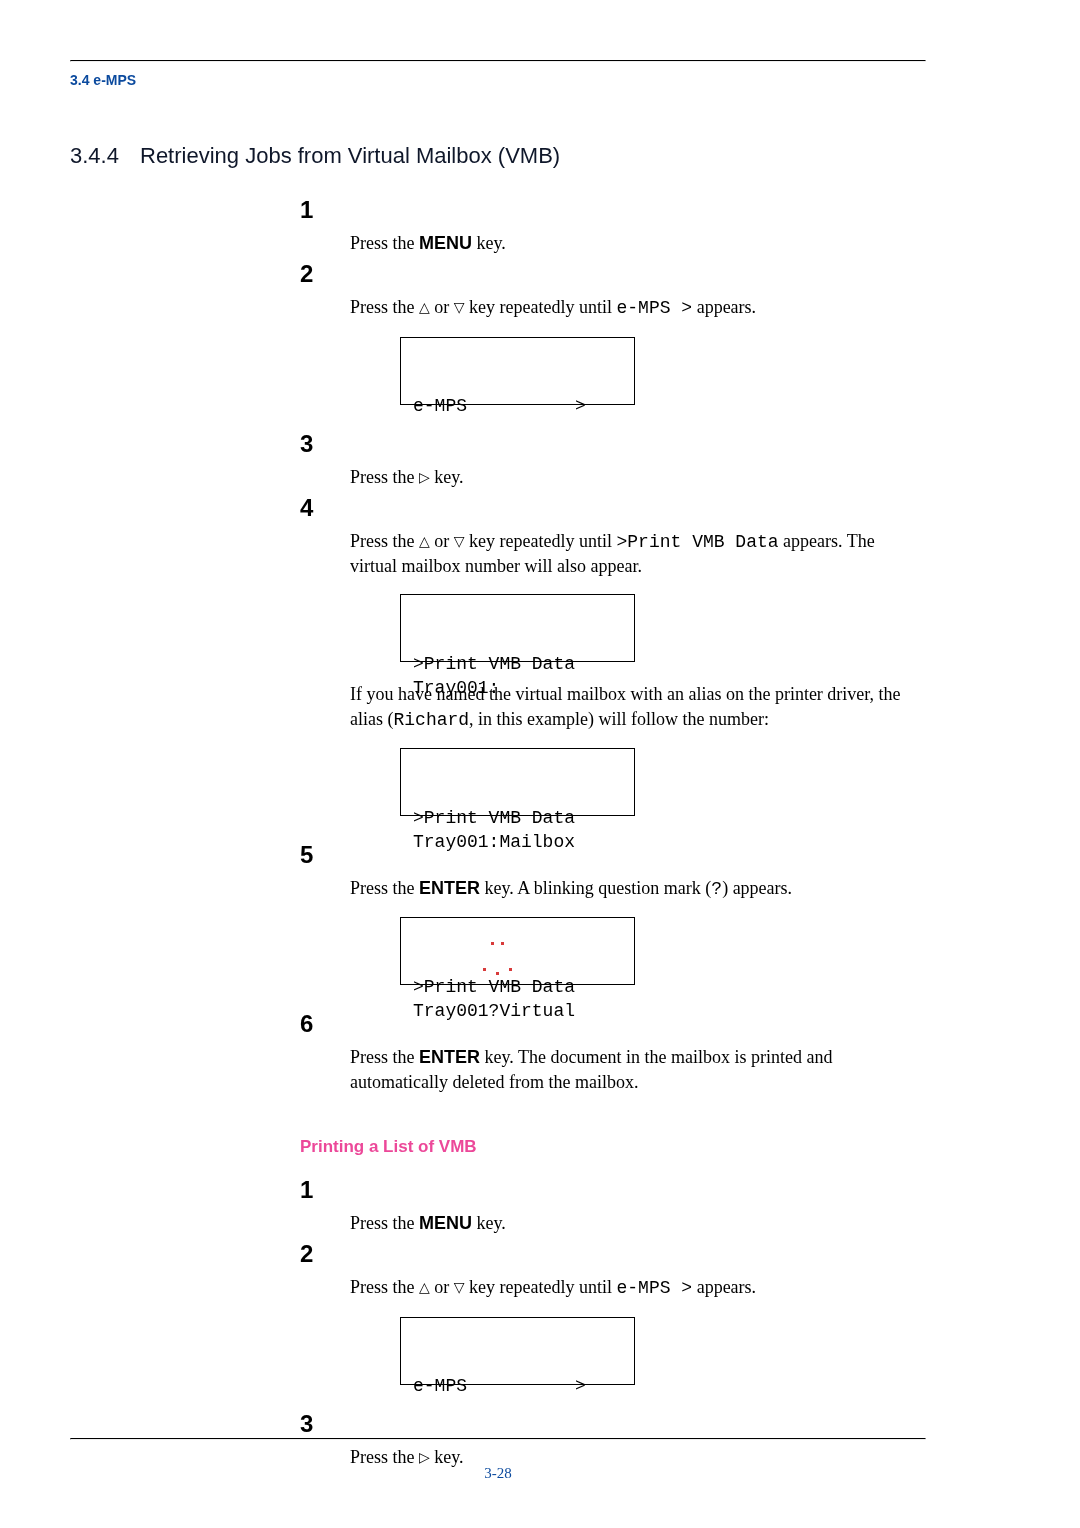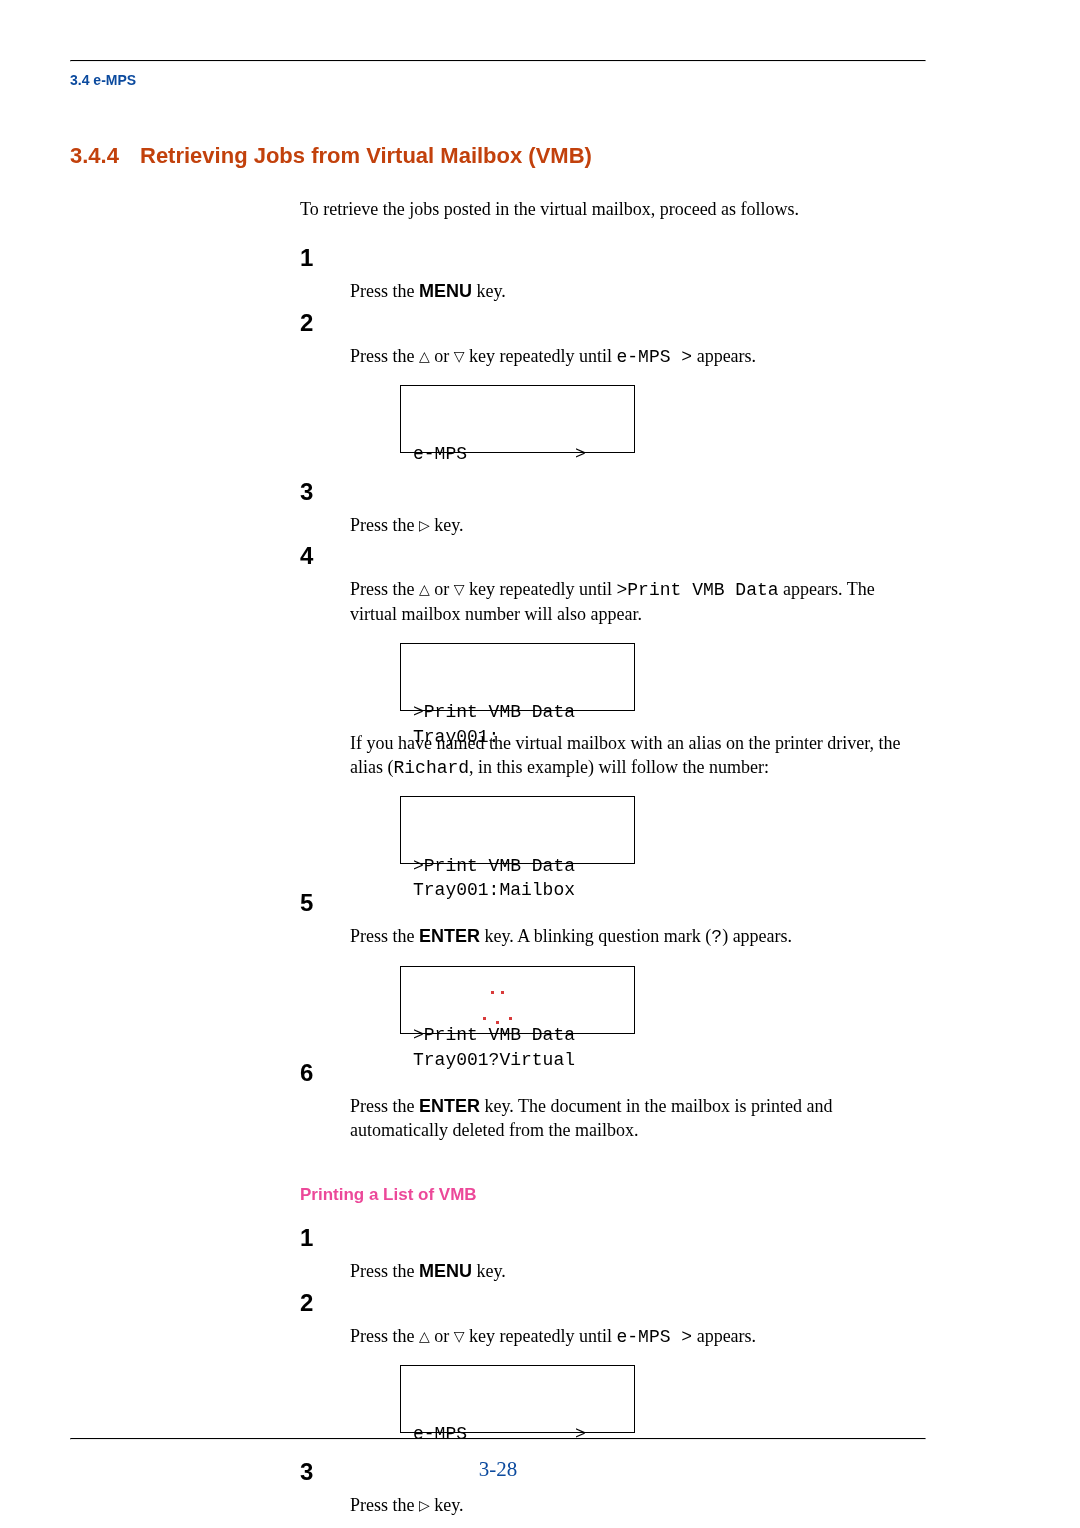--- a/index.html
+++ b/index.html
@@ -29,23 +29,23 @@
   }
   .running-head {
     font-family: Arial, Helvetica, sans-serif;
     font-weight: bold;
     font-size: 14px;
     color: #0b4a9e;
     margin-top: 10px;
   }
   .h2 {
     font-family: Arial, Helvetica, sans-serif;
-    font-weight: bold;
+    font-weight: normal;
     font-size: 22px;
-    color: #c2410c;
+    color: #0f172a;
     margin-top: 55px;
     margin-bottom: 28px;
   }
   .h2 .num { display: inline-block; width: 70px; }
   .body-col {
     margin-left: 230px;
     font-size: 18px;
     line-height: 1.35;
   }
   .intro { margin-bottom: 24px; }
@@ -98,21 +98,21 @@
     color: #ec4899;
     margin-top: 42px;
     margin-bottom: 14px;
   }
   .page-num {
     position: absolute;
     bottom: 46px;
     left: 0;
     right: 0;
     text-align: center;
-    font-size: 21px;
+    font-size: 15px;
     color: #0b4a9e;
     font-family: "Times New Roman", Times, serif;
   }
   .tri {
     font-family: Arial, sans-serif;
     font-size: 14px;
     vertical-align: 1px;
   }
   
   b.sans { font-family: Arial, Helvetica, sans-serif; font-weight: bold; }
@@ -121,21 +121,20 @@
 <body>
 
 <div class="page">
   <hr class="rule">
   <div class="running-head">3.4 e-MPS</div>
 
   <div class="h2">
     <span class="num">3.4.4</span><span>Retrieving Jobs from Virtual Mailbox (VMB)</span>
   </div>
 
-  <div class="body-col intro">To retrieve the jobs posted in the virtual mailbox, proceed as follows.</div>
 
   <div class="step">
     <div class="step-num">1</div>
     <div class="step-text">
       <span>Press the </span><b class="sans">MENU</b><span> key.</span>
     </div>
   </div>
 
   <div class="step">
     <div class="step-num">2</div>

